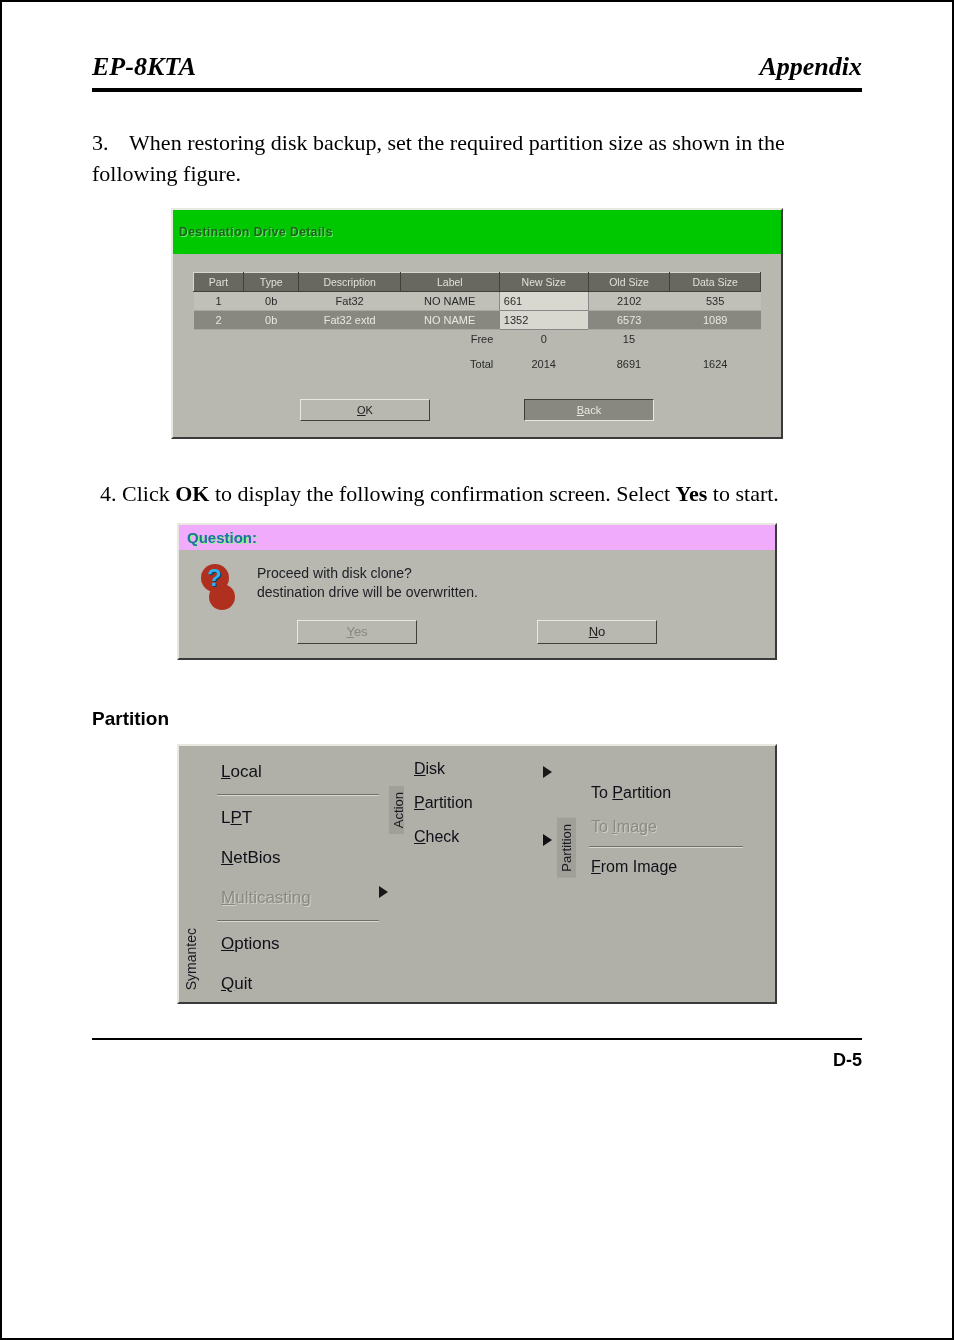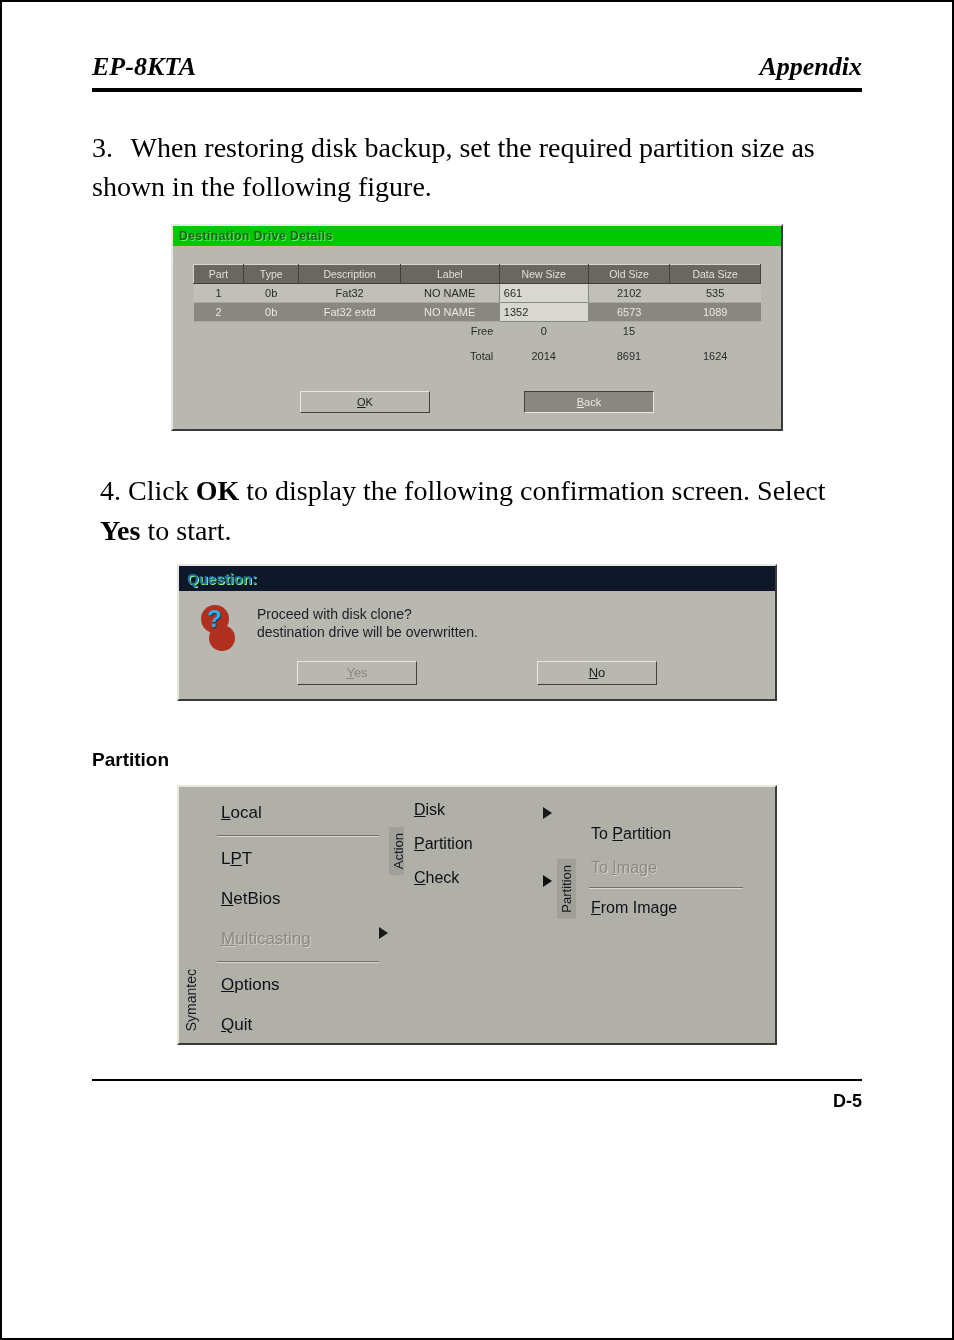--- a/index.html
+++ b/index.html
@@ -21,21 +21,21 @@
     justify-content: space-between;
     align-items: baseline;
     padding: 0 20px 6px 20px;
     font-style: italic;
   }
   .header-left { font-size: 26px; font-weight: bold; }
   .header-right { font-size: 26px; font-weight: bold; }
   .header-rule { border: none; border-top: 4px solid #000; margin: 0 20px 36px 20px; }
 
   .step {
-    font-size: 28px;
+    font-size: 22px;
     line-height: 1.4;
     margin: 0 20px 10px 20px;
   }
   .step .num { display: inline-block; width: 32px; }
   .step .body-first { display: inline; }
   .step b { font-weight: bold; }
 
   
   .shot1 {
     width: 612px;
@@ -44,21 +44,21 @@
     border: 2px solid #3a3a3a;
     border-top-color: #e8e8e0;
     border-left-color: #e8e8e0;
     font-family: Verdana, Geneva, sans-serif;
   }
   .shot1 .titlebar {
     background: #00c800;
     color: #206020;
     font-size: 12px;
     font-weight: bold;
-    padding: 3px 6px;
+    padding: 15px 6px;
     letter-spacing: 0.5px;
     text-shadow: 1px 1px 0 #60f060;
   }
   .shot1 .inner {
     background: #b8b8b0;
     padding: 18px 20px 16px 20px;
     border-radius: 24px;
   }
   .tbl {
     width: 100%;
@@ -131,21 +131,21 @@
   .shot2 {
     width: 600px;
     margin: 14px auto 48px auto;
     background: #b8b8b0;
     border: 2px solid #3a3a3a;
     border-top-color: #e8e8e0;
     border-left-color: #e8e8e0;
     font-family: Verdana, Geneva, sans-serif;
   }
   .shot2 .titlebar {
-    background: #0f172a;
+    background: #f0abfc;
     color: #2070a0;
     font-size: 15px;
     font-weight: bold;
     padding: 4px 8px;
     text-shadow: 1px 1px 0 #80ff80;
   }
   .shot2 .body {
     display: flex;
     padding: 14px 18px 4px 18px;
     gap: 18px;

